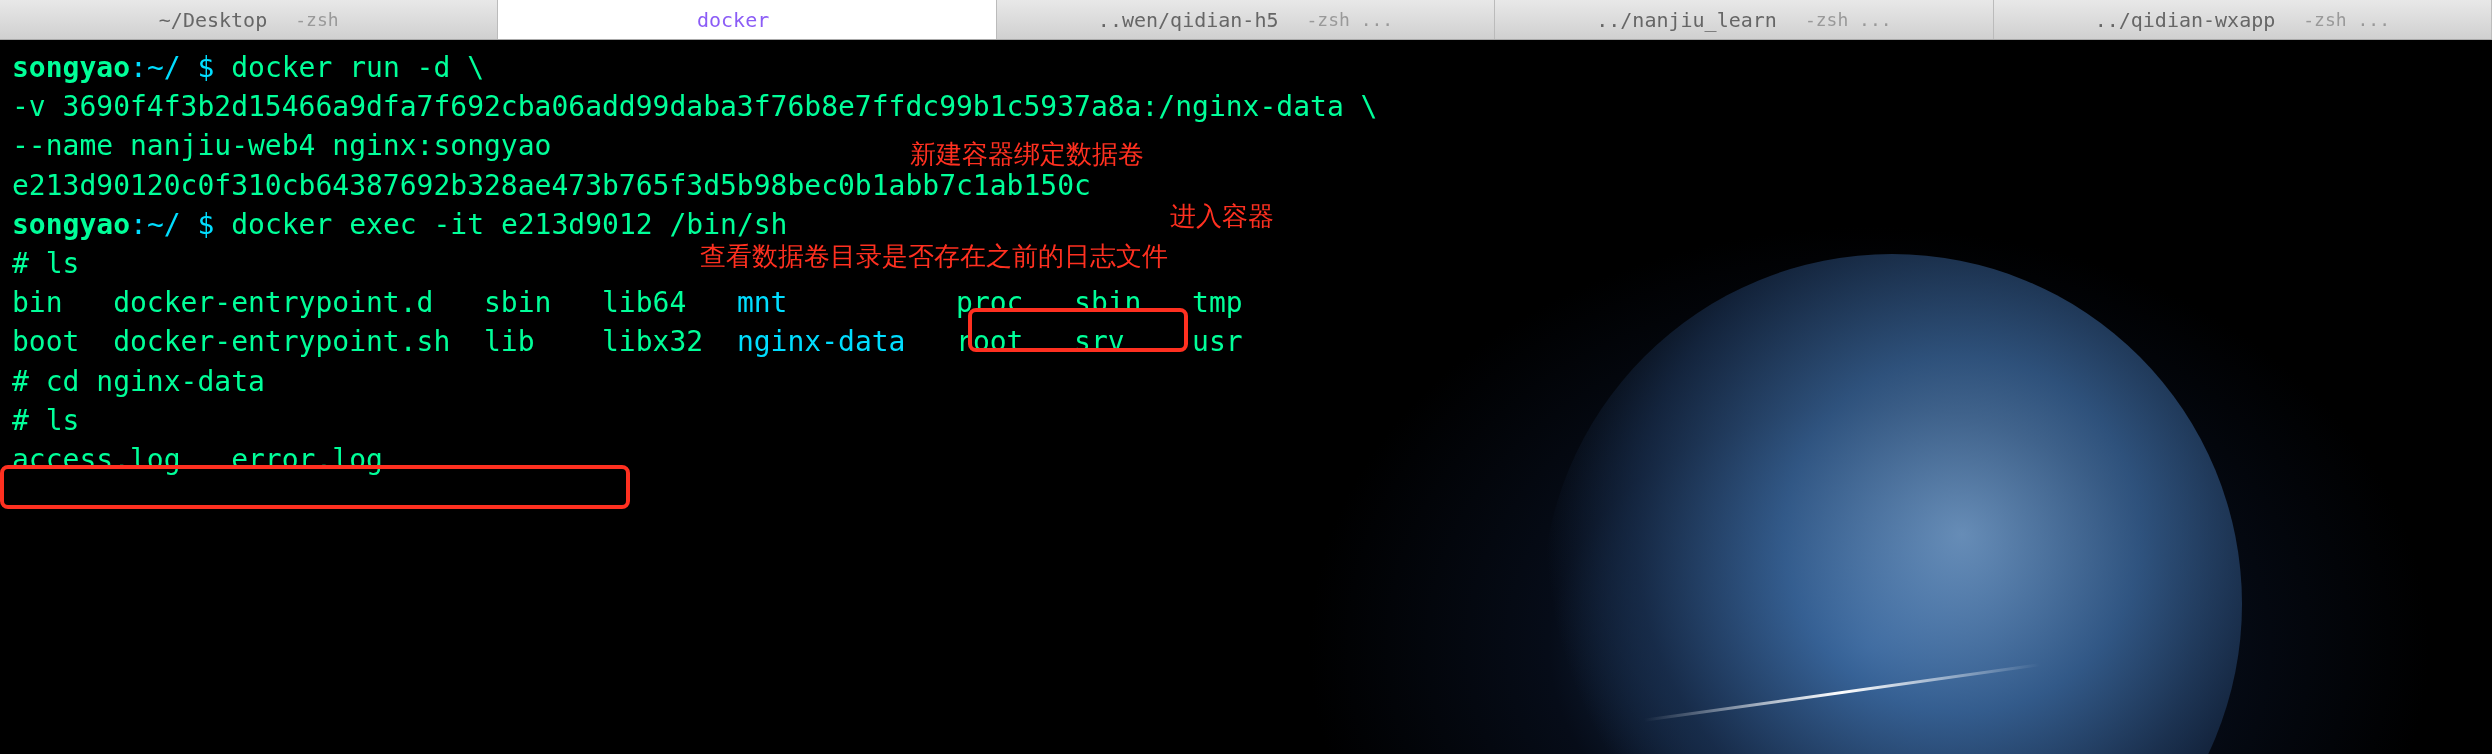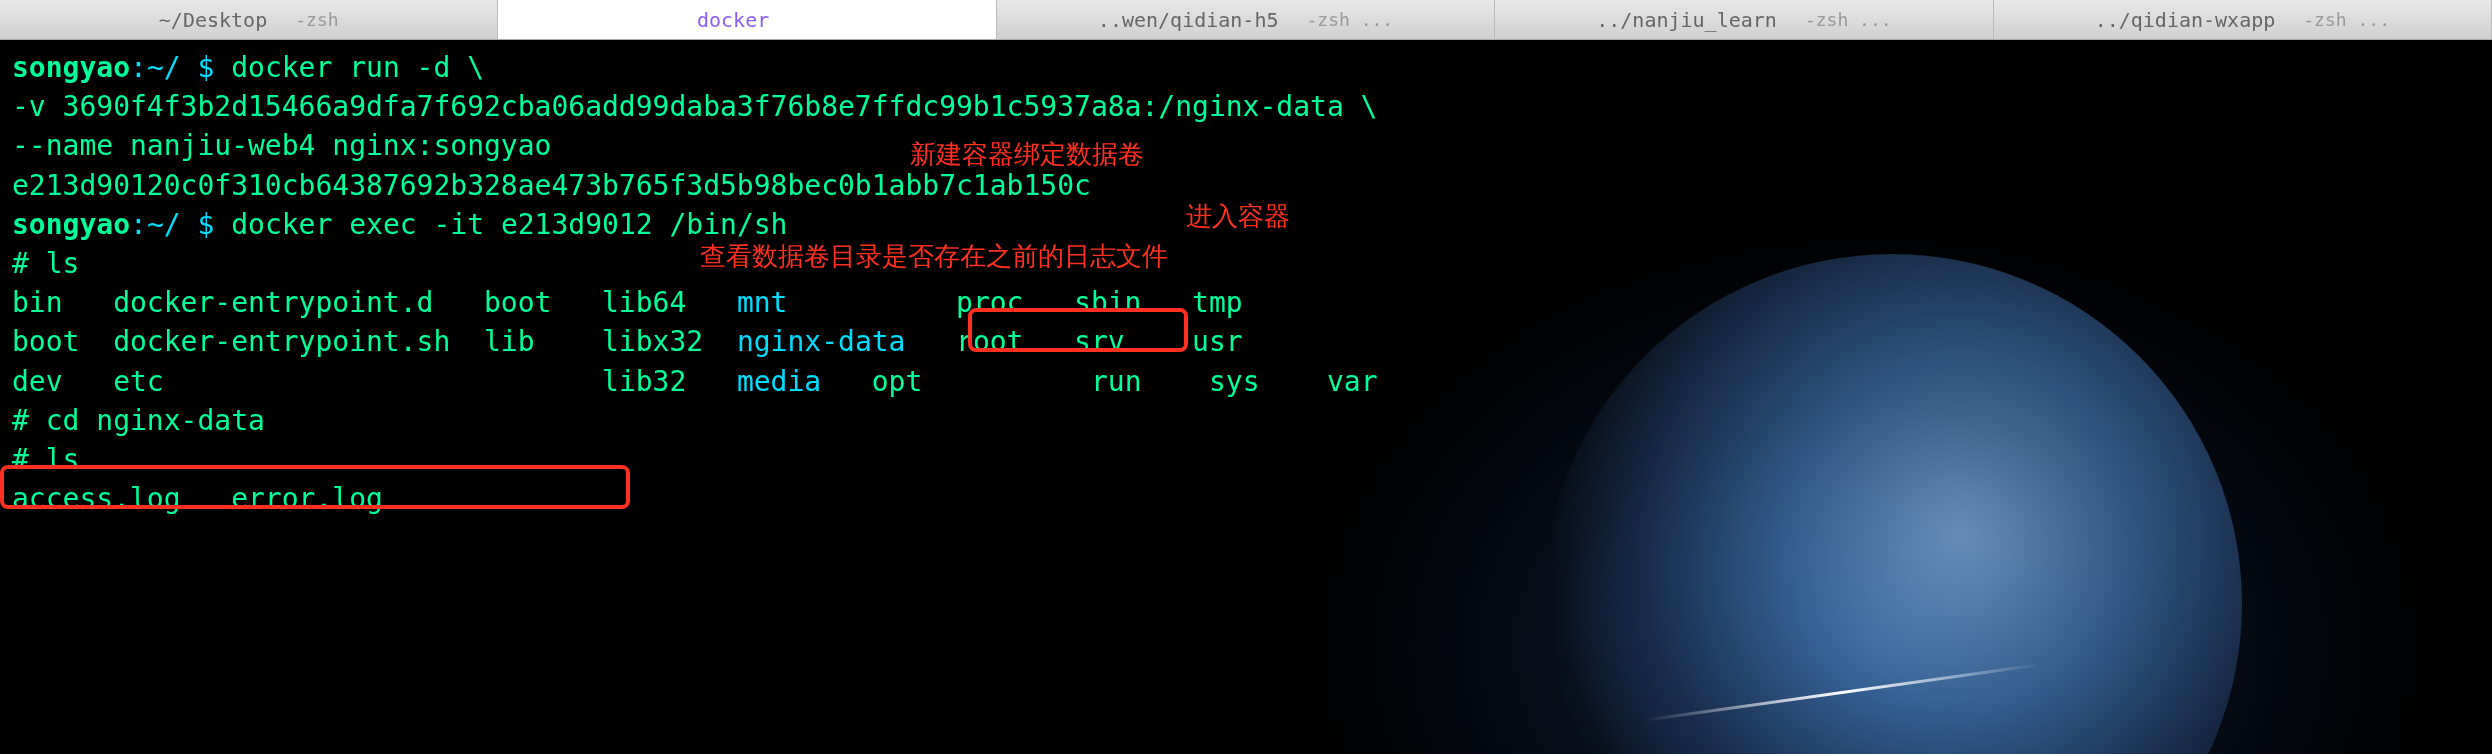--- a/index.html
+++ b/index.html
@@ -115,27 +115,26 @@
 </div>
 
 <div class="terminal">
   <div class="term-content">
     <div class="line"><span class="user">songyao</span><span class="host-sep">:</span><span class="path">~/</span><span class="prompt"> $ </span><span class="cmd">docker run -d \</span></div>
     <div class="line cmd">-v 3690f4f3b2d15466a9dfa7f692cba06add99daba3f76b8e7ffdc99b1c5937a8a:/nginx-data \</div>
     <div class="line cmd">--name nanjiu-web4 nginx:songyao</div>
     <div class="line cmd">e213d90120c0f310cb64387692b328ae473b765f3d5b98bec0b1abb7c1ab150c</div>
     <div class="line"><span class="user">songyao</span><span class="host-sep">:</span><span class="path">~/</span><span class="prompt"> $ </span><span class="cmd">docker exec -it e213d9012 /bin/sh</span></div>
     <div class="line cmd"># ls</div>
-    <div class="line"><span class="cmd">bin   docker-entrypoint.d   boot   lib64   </span><span class="dir-blue">mnt</span><span class="cmd">          proc   sbin   tmp</span></div>
+    <div class="line"><span class="cmd">bin   docker-entrypoint.d   sbin   lib64   </span><span class="dir-blue">mnt</span><span class="cmd">          proc   sbin   tmp</span></div>
     <div class="line"><span class="cmd">boot  docker-entrypoint.sh  lib    libx32  </span><span class="dir-blue">nginx-data</span><span class="cmd">   root   srv    usr</span></div>
-    <div class="line"><span class="cmd">dev   etc                   </span><span class="cmd">       lib32   </span><span class="dir-blue">media</span><span class="cmd">   opt</span><span class="cmd">          run    sys    var</span></div>
     <div class="line cmd"># cd nginx-data</div>
     <div class="line cmd"># ls</div>
     <div class="line cmd">access.log   error.log</div>
   </div>
 
   <div class="annotation" style="top:80px; left:910px;margin-top:16px;">新建容器绑定数据卷</div>
-  <div class="annotation" style="top:158px; left:1170px;margin-left:16px;">进入容器</div>
+  <div class="annotation" style="top:158px; left:1170px;">进入容器</div>
   <div class="annotation" style="top:198px; left:700px;">查看数据卷目录是否存在之前的日志文件</div>
 
   <div class="highlight-box" style="top:268px; left:968px; width:220px; height:44px;"></div>
   <div class="highlight-box" style="top:425px; left:0px; width:630px; height:44px;"></div>
 </div>
 
 </body></html>

